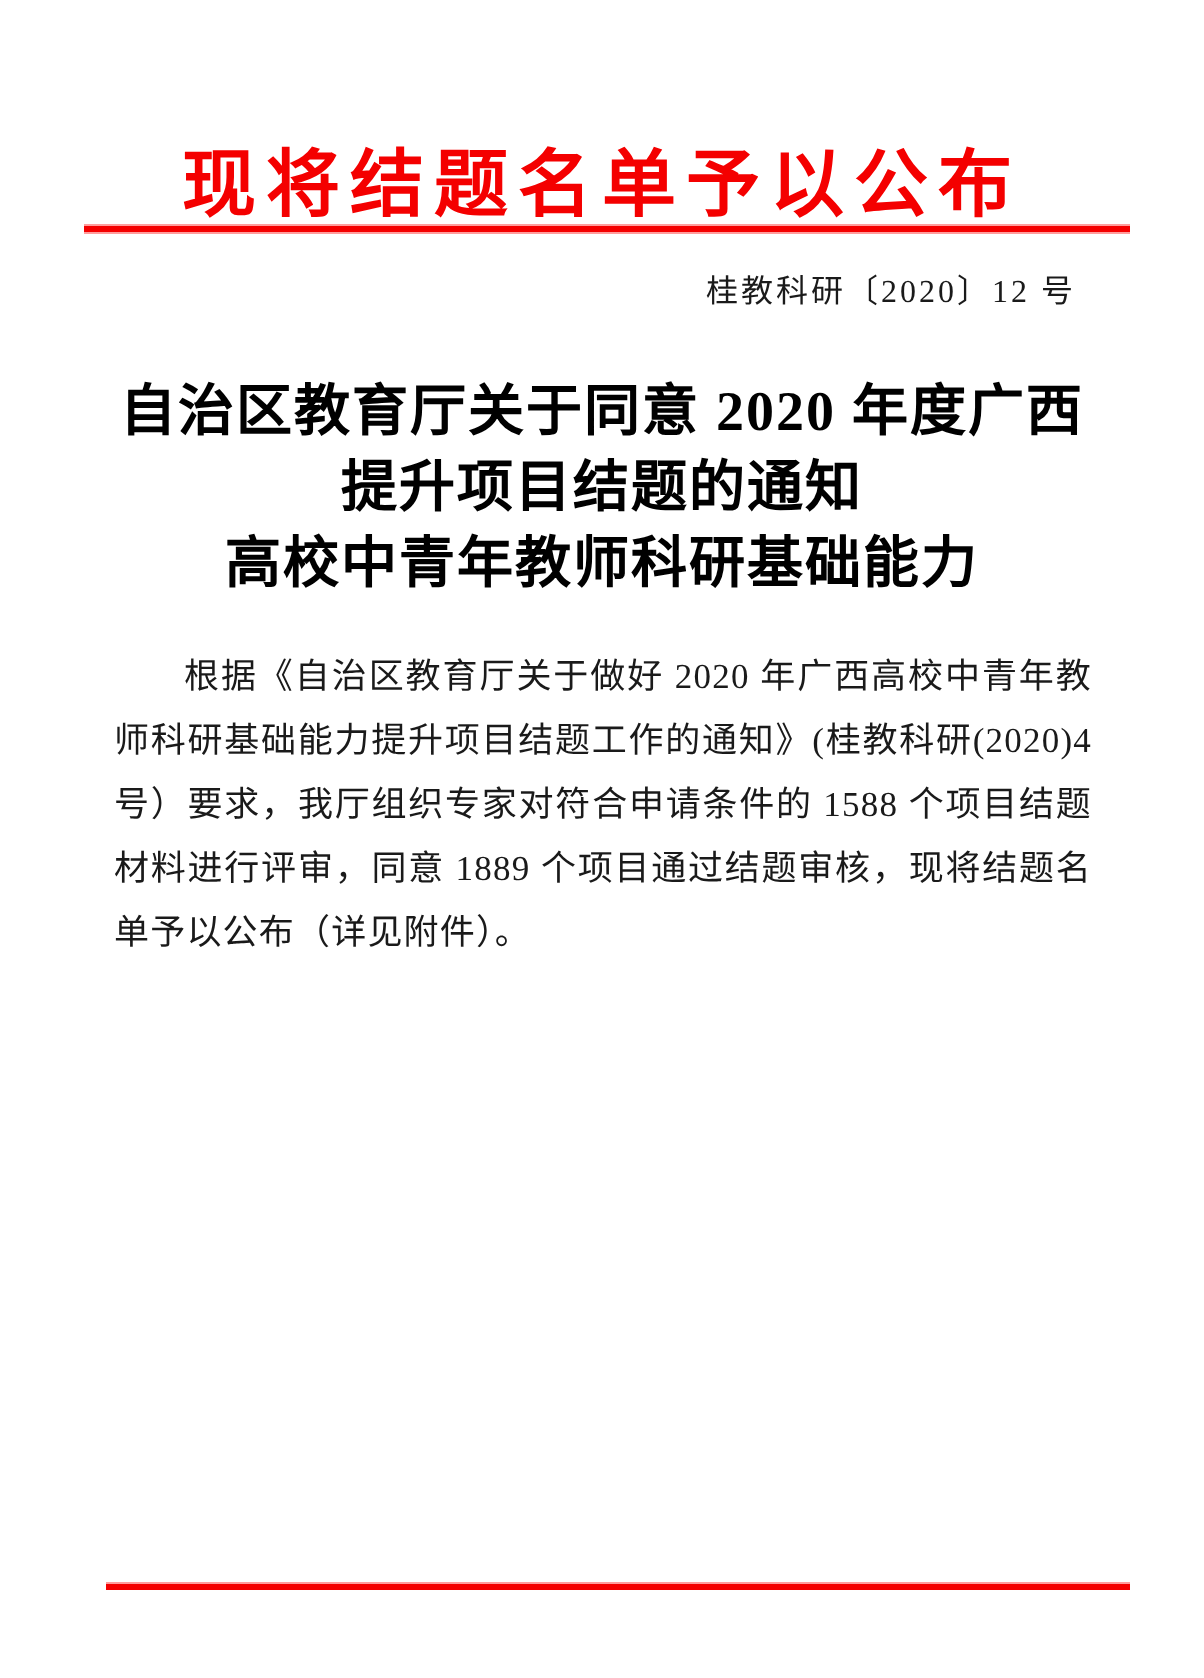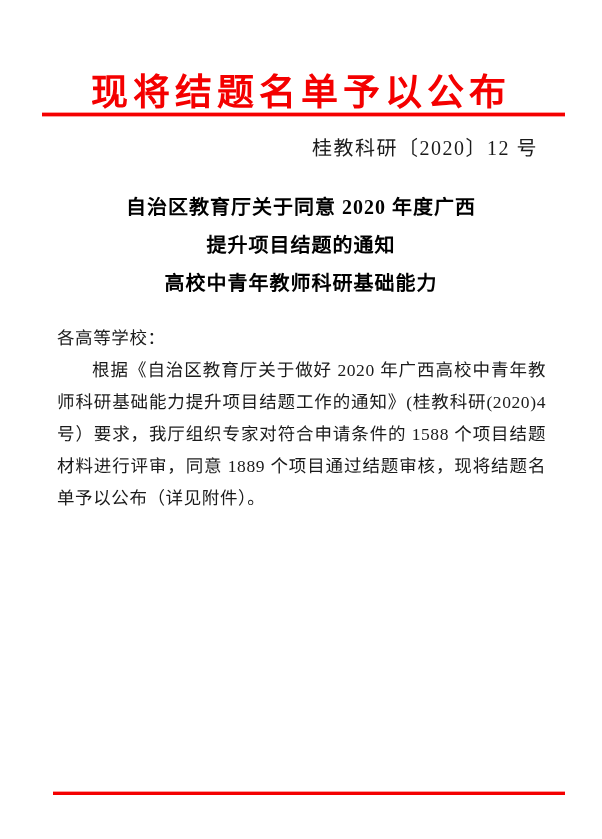--- a/index.html
+++ b/index.html
@@ -33,32 +33,32 @@
     top: 112px;
     left: 42px;
     width: 523px;
     height: 5px;
     background: linear-gradient(to bottom, #ff9d9d 0 20%, #f40000 20% 80%, #ff9d9d 80%);
   }
   .doc-number {
     position: absolute;
     top: 132px;
     right: 64px;
-    font-size: 20px;
+    font-size: 16px;
     letter-spacing: 1.5px;
     color: #1a1a1a;
     white-space: nowrap;
   }
   .notice-title {
     position: absolute;
     top: 188px;
     left: 0;
     width: 100%;
     text-align: center;
-    font-size: 20px;
+    font-size: 28px;
     font-weight: bold;
     line-height: 38px;
     color: #000000;
   }
   .notice-title .title-line {
     white-space: nowrap;
     letter-spacing: 1px;
   }
   .doc-body {
     position: absolute;
@@ -98,19 +98,18 @@
 
   <div class="doc-number">桂教科研〔2020〕12 号</div>
 
   <div class="notice-title">
     <div class="title-line">自治区教育厅关于同意 2020 年度广西</div>
     <div class="title-line">提升项目结题的通知</div>
     <div class="title-line">高校中青年教师科研基础能力</div>
   </div>
 
   <div class="doc-body">
-    <div class="salutation">各高等学校：</div>
     <p class="paragraph">根据《自治区教育厅关于做好 2020 年广西高校中青年教师科研基础能力提升项目结题工作的通知》(桂教科研(2020)4 号）要求，我厅组织专家对符合申请条件的 1588 个项目结题材料进行评审，同意 1889 个项目通过结题审核，现将结题名单予以公布（详见附件）。</p>
   </div>
 
   <div class="footer-rule"></div>
 
 </div>
 
 </body></html>

